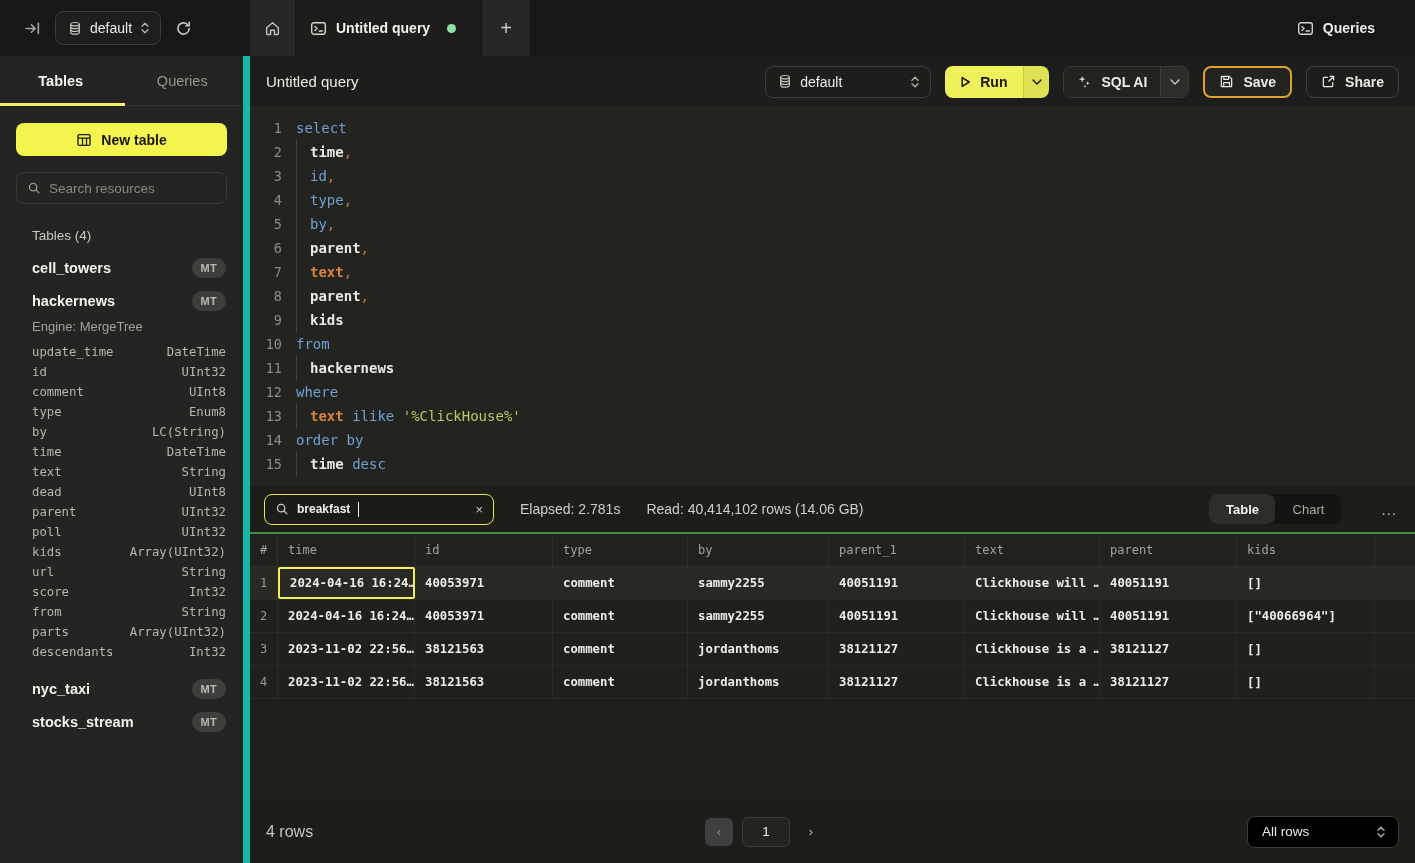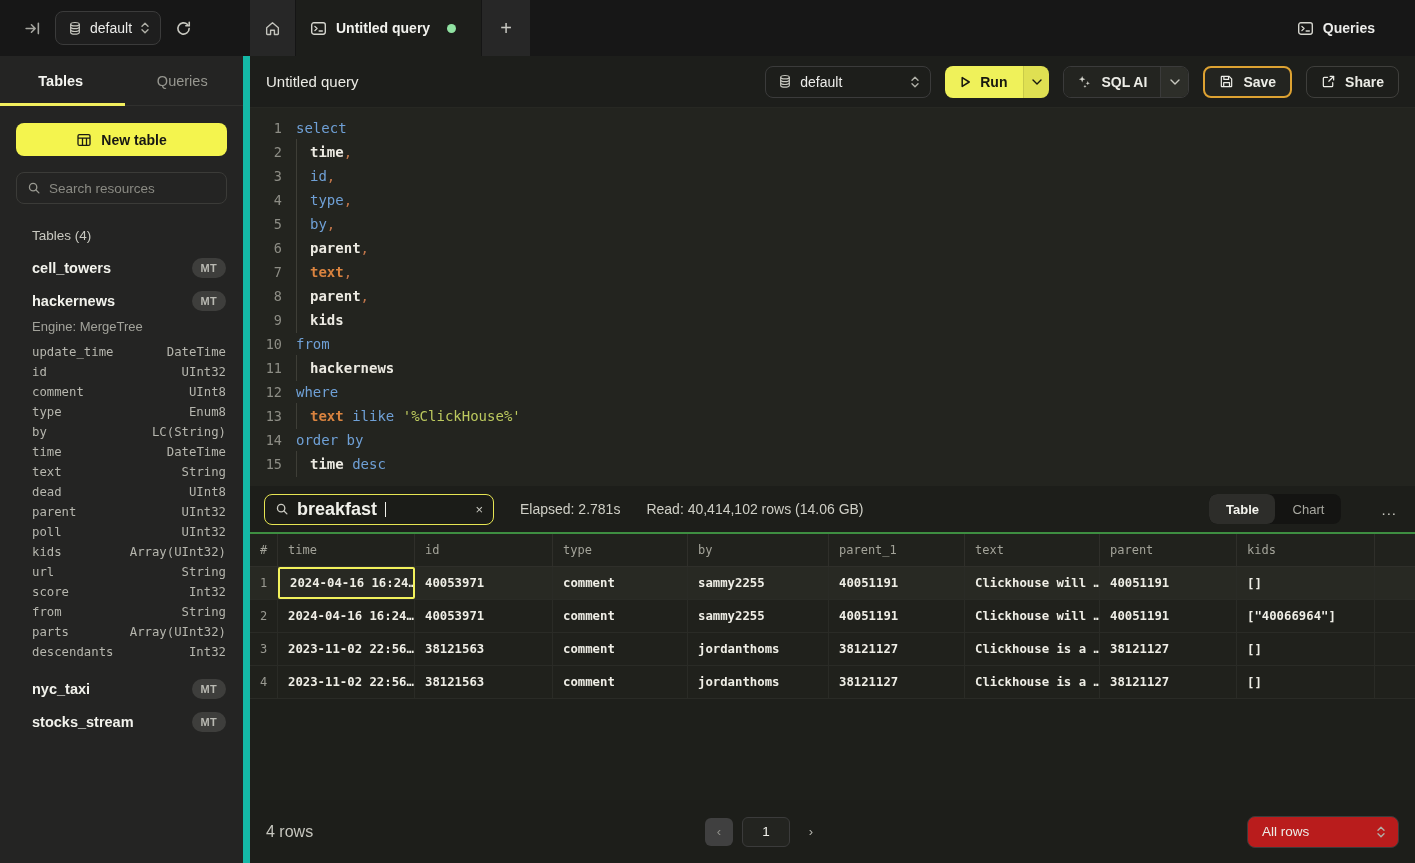--- a/index.html
+++ b/index.html
@@ -95,21 +95,21 @@
   .tk-col { color:#d9833f; font-weight:700; }
   .tk-p { color:#c3764a; }
   .tk-str { color:#bcc95e; }
   .tk-sp { }
 
   
   .results-toolbar { height:46px; flex:none; display:flex; align-items:center; background:#1d1e1a;
     padding:0 18px 0 14px; gap:26px; }
   .res-search { width:230px; height:31px; border:1.5px solid #e6e553; border-radius:8px; background:#1b1c18;
     display:flex; align-items:center; padding:0 10px; gap:8px; flex:none; cursor:text; }
-  .res-search .val { font-size:18px; font-weight:600; color:#f0f0ea; font-family:"Liberation Sans",sans-serif; }
+  .res-search .val { font-size:12px; font-weight:600; color:#f0f0ea; font-family:"Liberation Sans",sans-serif; }
   .caret-bar { width:1px; height:15px; background:#f0f0ea; animation:blink 1.1s steps(1) infinite; }
   @keyframes blink { 50% { opacity:0; } }
   .res-search .clear { margin-left:auto; color:#c9c9c1; font-size:13px; cursor:pointer; }
   .stat { font-size:14px; color:#cfcfc6; white-space:nowrap; }
   .view-toggle { margin-left:auto; display:flex; background:#141412; border-radius:8px; overflow:hidden; }
   .view-seg { width:66px; height:30px; display:flex; align-items:center; justify-content:center;
     font-size:13px; color:#a8a8a0; cursor:pointer; }
   .view-seg.active { background:#2d2d2a; color:#f4f4ee; font-weight:600; border-radius:8px; }
   .more-btn { margin-left:14px; color:#c9c9c1; font-size:15px; letter-spacing:1px; cursor:pointer; }
 
@@ -133,21 +133,21 @@
     background:#1d1e1a; }
   .row-count { font-size:16px; color:#c6c6be; }
   .pager { position:absolute; left:455px; display:flex; align-items:center; gap:9px; }
   .pg-prev { width:28px; height:28px; border-radius:6px; background:#404040; display:flex; align-items:center;
     justify-content:center; color:#8f8f89; font-size:13px; cursor:default; }
   .pg-num { width:48px; height:30px; border-radius:6px; border:1px solid #3b3b3b; background:#232420;
     display:flex; align-items:center; justify-content:center; color:#f0f0ea; font-size:13.5px; cursor:text; }
   .pg-next { width:24px; height:28px; display:flex; align-items:center; justify-content:center;
     color:#b5b5ae; font-size:13px; cursor:pointer; }
   .page-size { margin-left:auto; width:152px; height:32px; border:1px solid #3b3b3b; border-radius:8px;
-    background:#b91c1c; display:flex; align-items:center; padding:0 12px 0 14px; cursor:pointer; }
+    background:#000000; display:flex; align-items:center; padding:0 12px 0 14px; cursor:pointer; }
   .page-size .lbl { font-size:13.5px; color:#ececE6; margin-right:auto; }
 </style>
 </head>
 <body>
 
 <div class="topbar">
   <div class="topbar-left">
     <span class="icon-btn">
       <svg width="17" height="17" viewBox="0 0 16 16" fill="none" stroke="#a6a6a0" stroke-width="1.5" stroke-linecap="round" stroke-linejoin="round">
           <path d="M2 8h8M7 4.5L10.5 8 7 11.5"></path>

